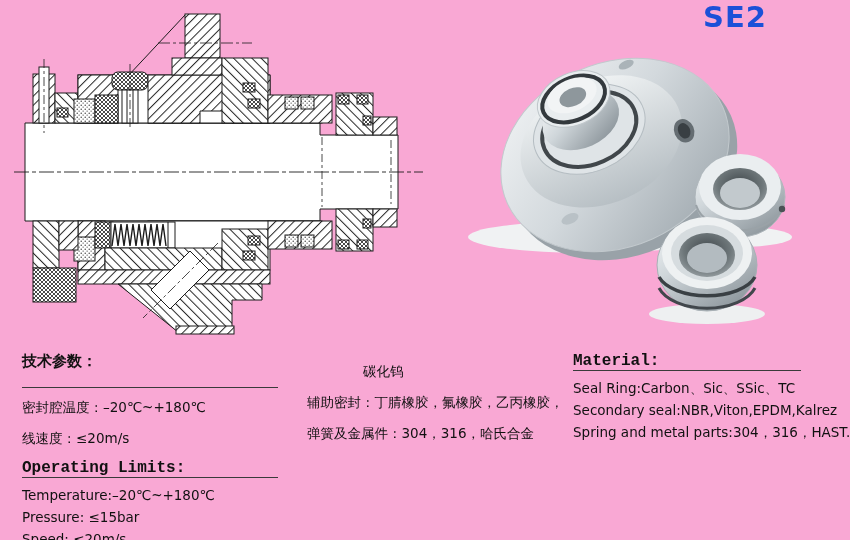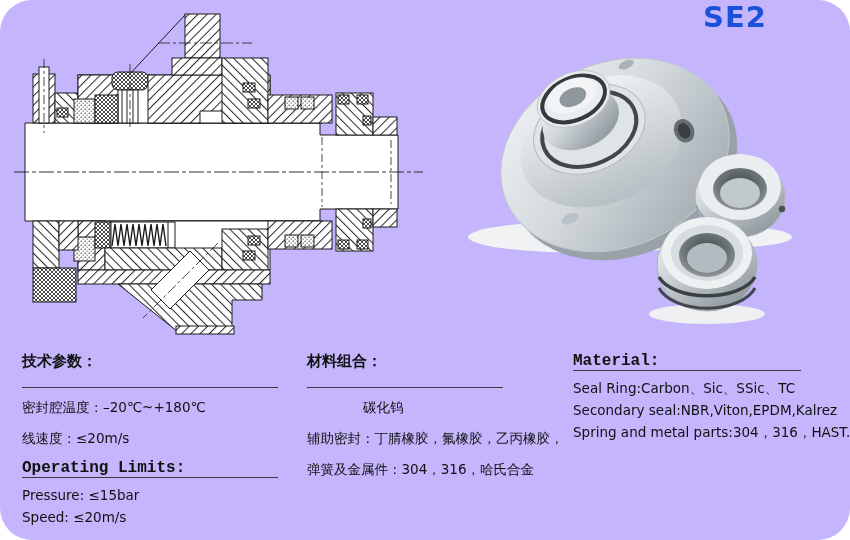--- a/index.html
+++ b/index.html
@@ -1,17 +1,17 @@
 <!DOCTYPE html>
 <html><head>
 <meta charset="utf-8">
 <style>
   html,body{margin:0;padding:0;background:#fff;}
-  #page{position:relative;width:850px;height:540px;background:#c4b5fd;overflow:hidden;
-        font-family:"DejaVu Sans","Liberation Sans",sans-serif;color:#111;border-radius:32px;}
+  #page{position:relative;width:850px;height:540px;background:#f9a8d4;overflow:hidden;
+        font-family:"DejaVu Sans","Liberation Sans",sans-serif;color:#111;}
   #product-code{position:absolute;left:703px;top:0px;font-size:29px;font-weight:bold;
         letter-spacing:1px;font-family:"DejaVu Sans","Liberation Sans",sans-serif;}
   svg{position:absolute;}
   #drawing-svg{left:0;top:0;}
   #photo-svg{left:430px;top:25px;}
   .col{position:absolute;}
   #col-tech{left:22px;top:352px;width:256px;}
   #col-materials{left:307px;top:352px;width:262px;}
   #col-material-en{left:573px;top:352px;width:240px;}
   .h{font-weight:bold;font-size:15px;padding-bottom:16px;border-bottom:1.6px solid #3a3a3a;
@@ -196,26 +196,26 @@
       <path d="M229,263 A50,28 0 0 0 325,263" stroke="#41474c" stroke-width="3" fill="none"></path>
     </g>
   </svg>
 
   <div class="col" id="col-tech">
     <div class="h">技术参数：</div>
     <div class="ln">密封腔温度：–20℃~+180℃</div>
     <div class="ln">线速度：≤20m/s</div>
     <div class="gap"></div>
     <div class="h-en">Operating Limits:</div>
+    <div class="ln-en">Temperature:–20℃~+180℃</div>
     <div class="ln-en">Pressure: ≤15bar</div>
     <div class="ln-en">Speed: ≤20m/s</div>
   </div>
 
   <div class="col" id="col-materials">
-    <div class="h" style="width:196px;">材料组合：</div>
     <div class="ln ind1">碳化钨</div>
     <div class="ln">辅助密封：丁腈橡胶，氟橡胶，乙丙橡胶，</div>
     <div class="ln">弹簧及金属件：304，316，哈氏合金</div>
   </div>
 
   <div class="col" id="col-material-en">
     <div class="h-en" style="width:228px;">Material:</div>
     <div class="ln-en">Seal Ring:Carbon、Sic、SSic、TC</div>
     <div class="ln-en">Secondary seal:NBR,Viton,EPDM,Kalrez</div>
     <div class="ln-en">Spring and metal parts:304，316，HAST.C</div>

